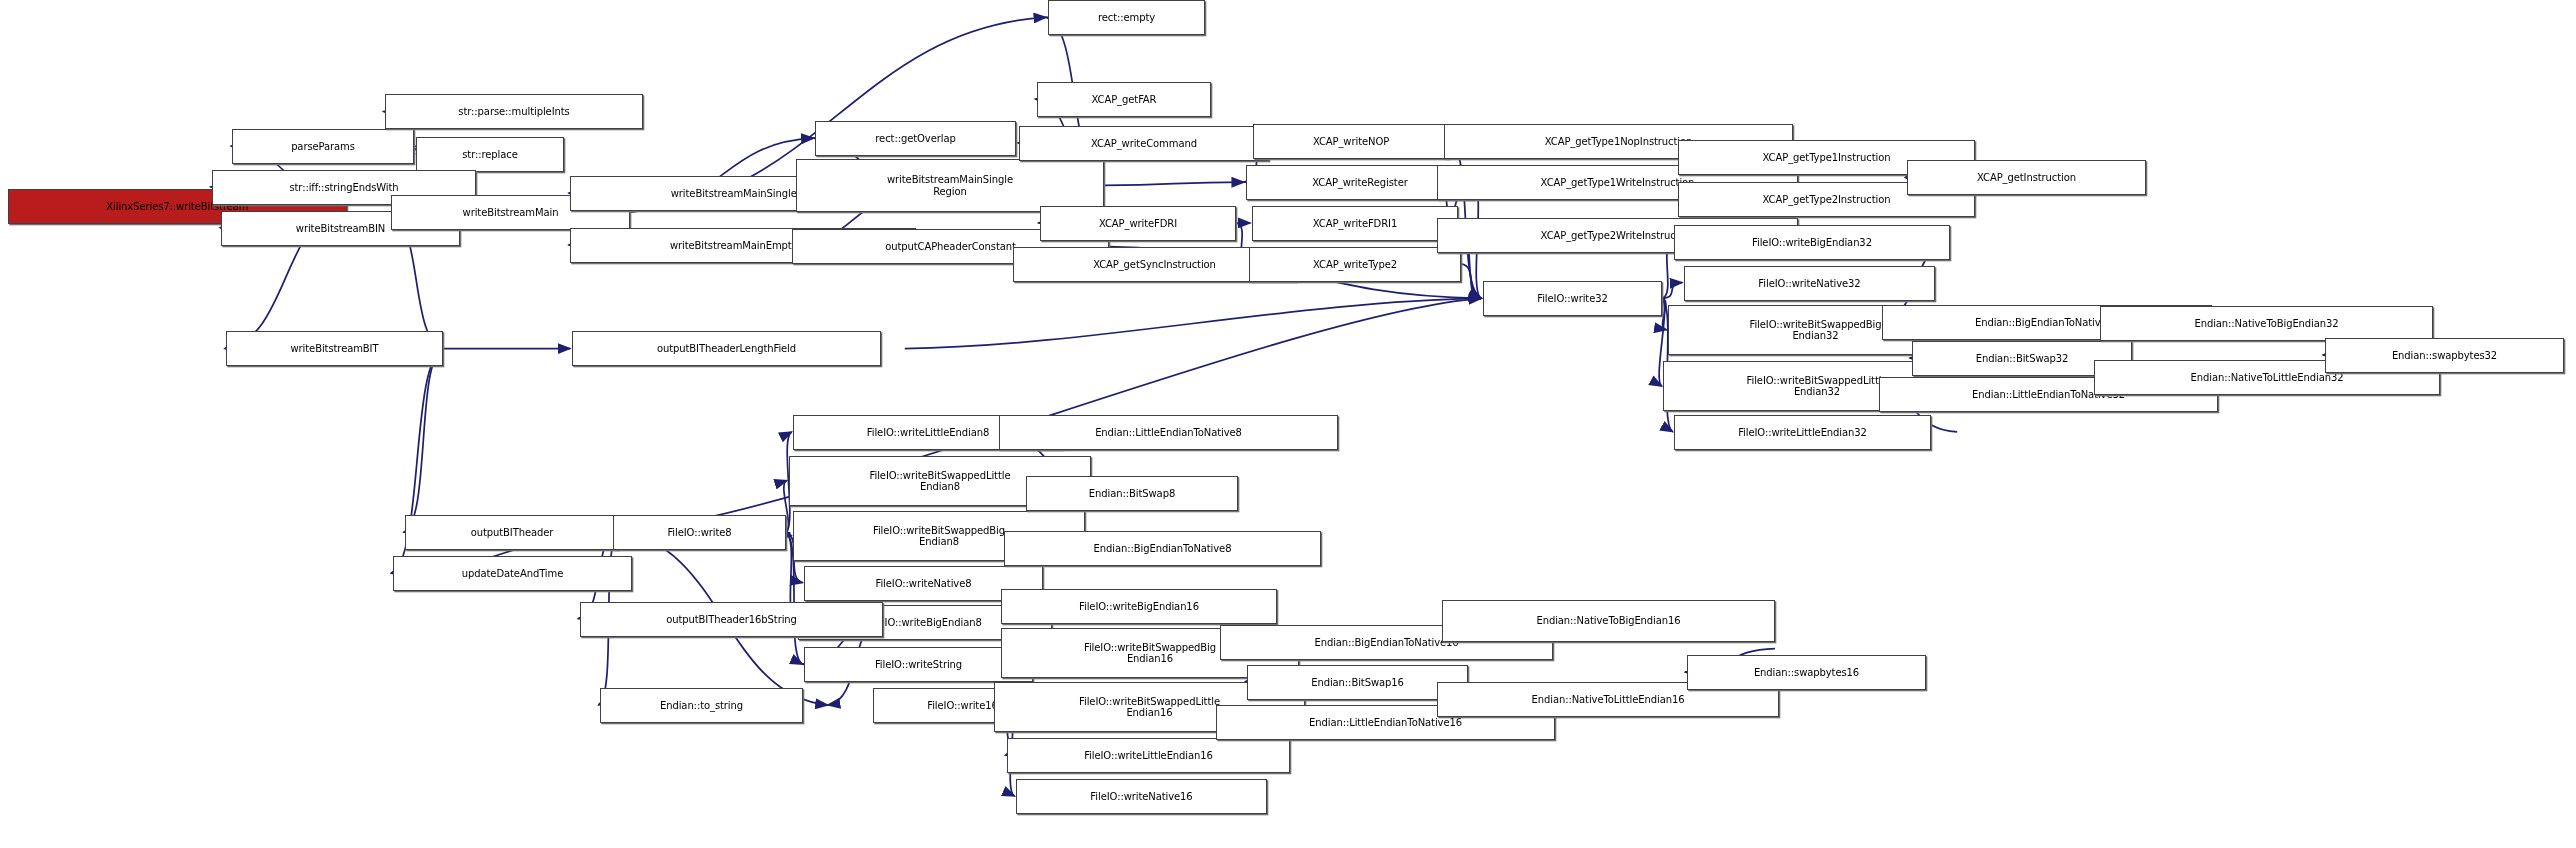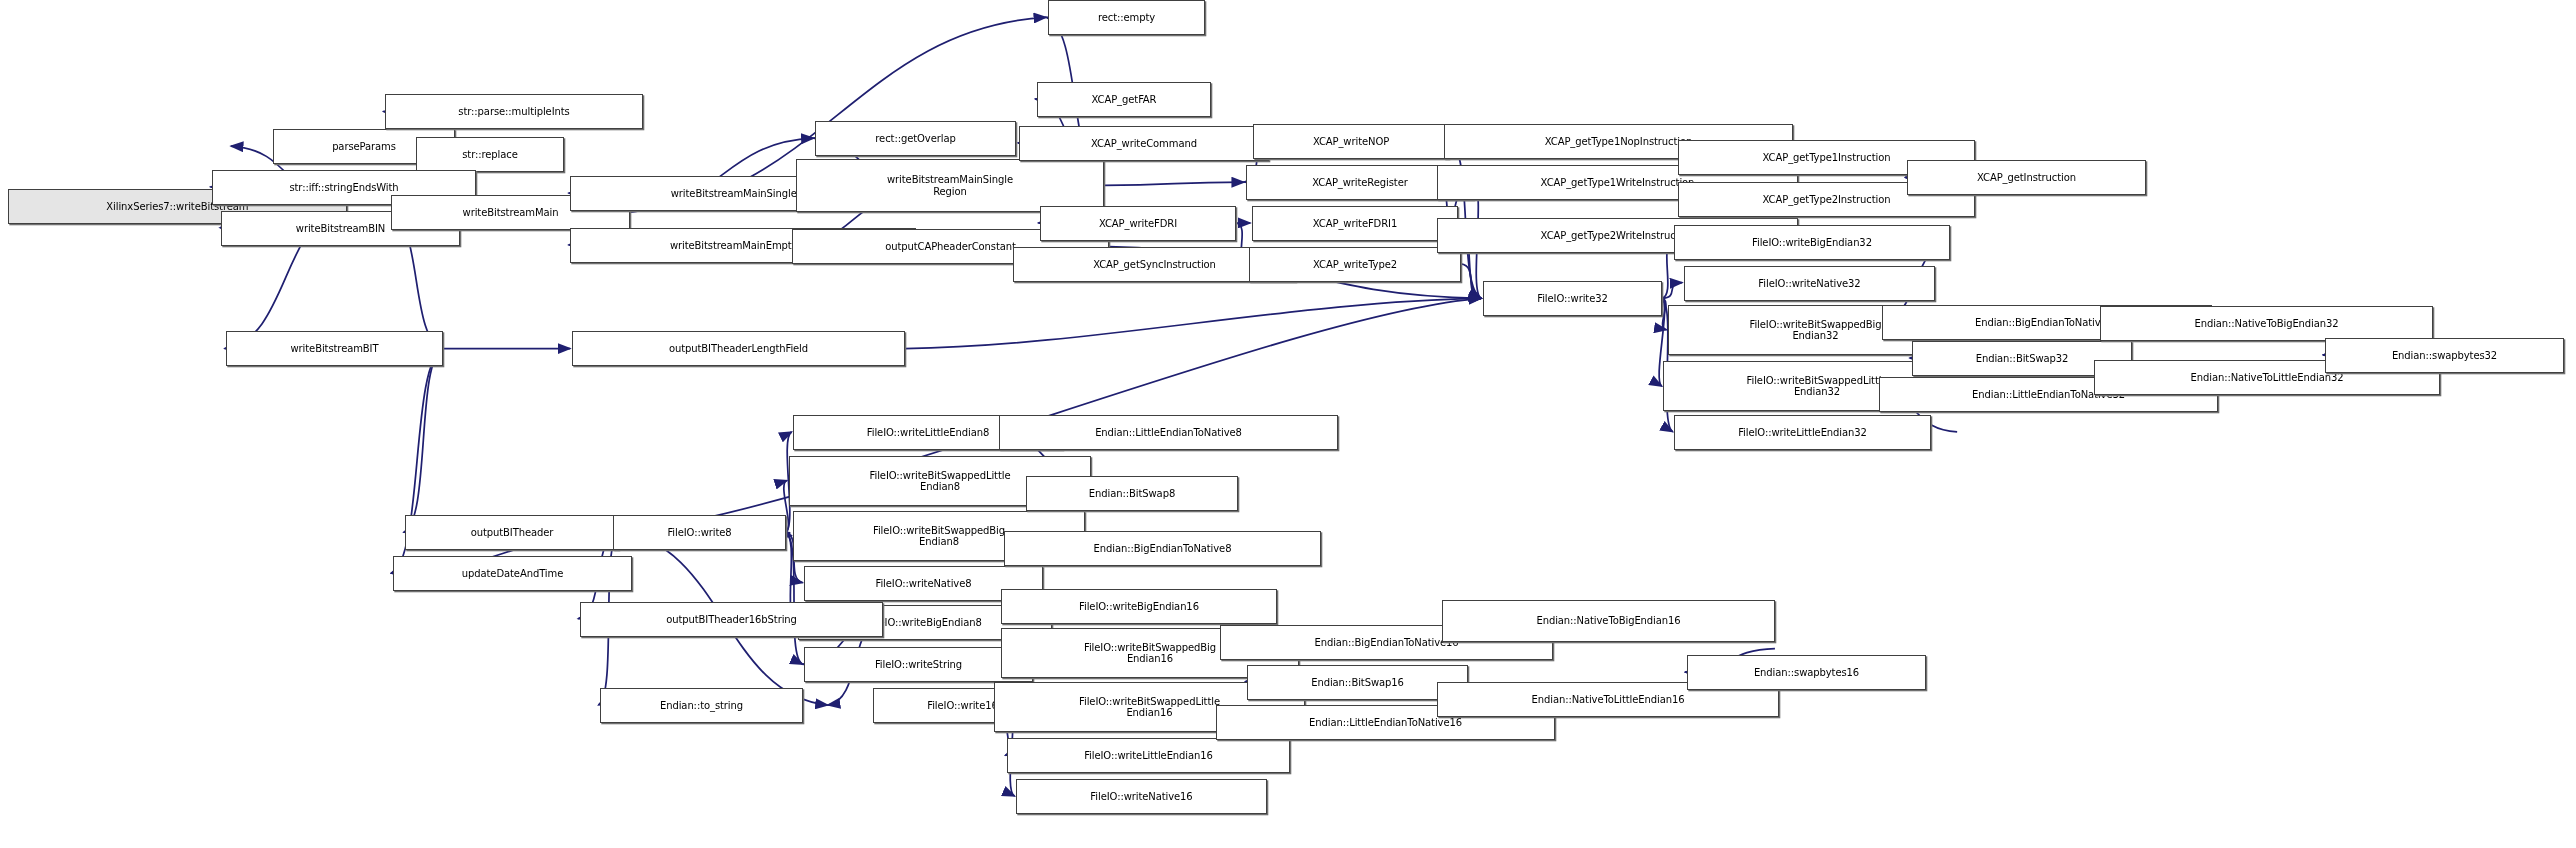--- a/index.html
+++ b/index.html
@@ -3,21 +3,21 @@
 <meta charset="utf-8">
 <style>
   html,body{margin:0;padding:0;background:#ffffff;}
   body{font-family:"DejaVu Sans","Liberation Sans",sans-serif;}
   #canvas{position:relative;width:2576px;height:848px;background:#ffffff;overflow:hidden;}
   svg.edges{position:absolute;left:0;top:0;width:2576px;height:848px;pointer-events:none;}
   .node{position:absolute;box-sizing:border-box;border:0.9px solid #404040;background:#ffffff;
         display:flex;align-items:center;justify-content:center;text-align:center;
         font-size:10px;color:#000000;line-height:1.12;letter-spacing:-0.1px;
         box-shadow:1.3px 1.3px 0 0 #707070;}
-  .node.root{background:#e5e5e5;border-color:#404040;}
+  .node.root{background:#b91c1c;border-color:#404040;}
   .node span{display:block;padding:0 2.6px;white-space:pre-line;}
 </style>
 </head>
 <body>
 
 <div id="canvas">
   <svg class="edges" viewBox="0 0 1640 540" preserveAspectRatio="none">
     <defs>
       <marker id="ah" markerWidth="9" markerHeight="7" refX="8" refY="3.5" orient="auto" markerUnits="userSpaceOnUse">
         <polygon points="0 0, 9 3.5, 0 7" fill="#1f1f70"></polygon>
@@ -118,21 +118,21 @@
         <path d="M 989 409 C 950.6 409.24, 955.4 412.76, 917 413"></path>
         <path d="M 990 460 C 949.8 459.1, 954.2 445.9, 914 445"></path>
         <path d="M 1130 413 C 1098.35 413.9, 1104.65 427.1, 1073 428"></path>
         <path d="M 1133 445 C 1100 443.98, 1106 429.02, 1073 428"></path>
       </g>
   </svg>
   <div id="node-layer">
       <div class="node root" style="left: 7.9px; top: 189px; width: 339px; height: 35px;">
         <span>XilinxSeries7::writeBitstream</span>
       </div>
-      <div class="node" style="left: 232px; top: 129px; width: 182px; height: 35px; margin-left: 41px;">
+      <div class="node" style="left: 232px; top: 129px; width: 182px; height: 35px;">
         <span>parseParams</span>
       </div>
       <div class="node" style="left: 385px; top: 94px; width: 258px; height: 35px;">
         <span>str::parse::multipleInts</span>
       </div>
       <div class="node" style="left: 416px; top: 137px; width: 148px; height: 35px;">
         <span>str::replace</span>
       </div>
       <div class="node" style="left: 212px; top: 170px; width: 264px; height: 35px;">
         <span>str::iff::stringEndsWith</span>
@@ -238,21 +238,21 @@
       </div>
       <div class="node" style="left: 2094px; top: 360px; width: 346px; height: 35px;">
         <span>Endian::NativeToLittleEndian32</span>
       </div>
       <div class="node" style="left: 2325px; top: 338px; width: 239px; height: 35px;">
         <span>Endian::swapbytes32</span>
       </div>
       <div class="node" style="left: 226px; top: 331px; width: 217px; height: 35px;">
         <span>writeBitstreamBIT</span>
       </div>
-      <div class="node" style="left: 572px; top: 331px; width: 333px; height: 35px;">
+      <div class="node" style="left: 572px; top: 331px; width: 309px; height: 35px;">
         <span>outputBITheaderLengthField</span>
       </div>
       <div class="node" style="left: 405px; top: 515px; width: 214px; height: 35px;">
         <span>outputBITheader</span>
       </div>
       <div class="node" style="left: 393px; top: 556px; width: 239px; height: 35px;">
         <span>updateDateAndTime</span>
       </div>
       <div class="node" style="left: 613px; top: 515px; width: 173px; height: 35px;">
         <span>FileIO::write8</span>

